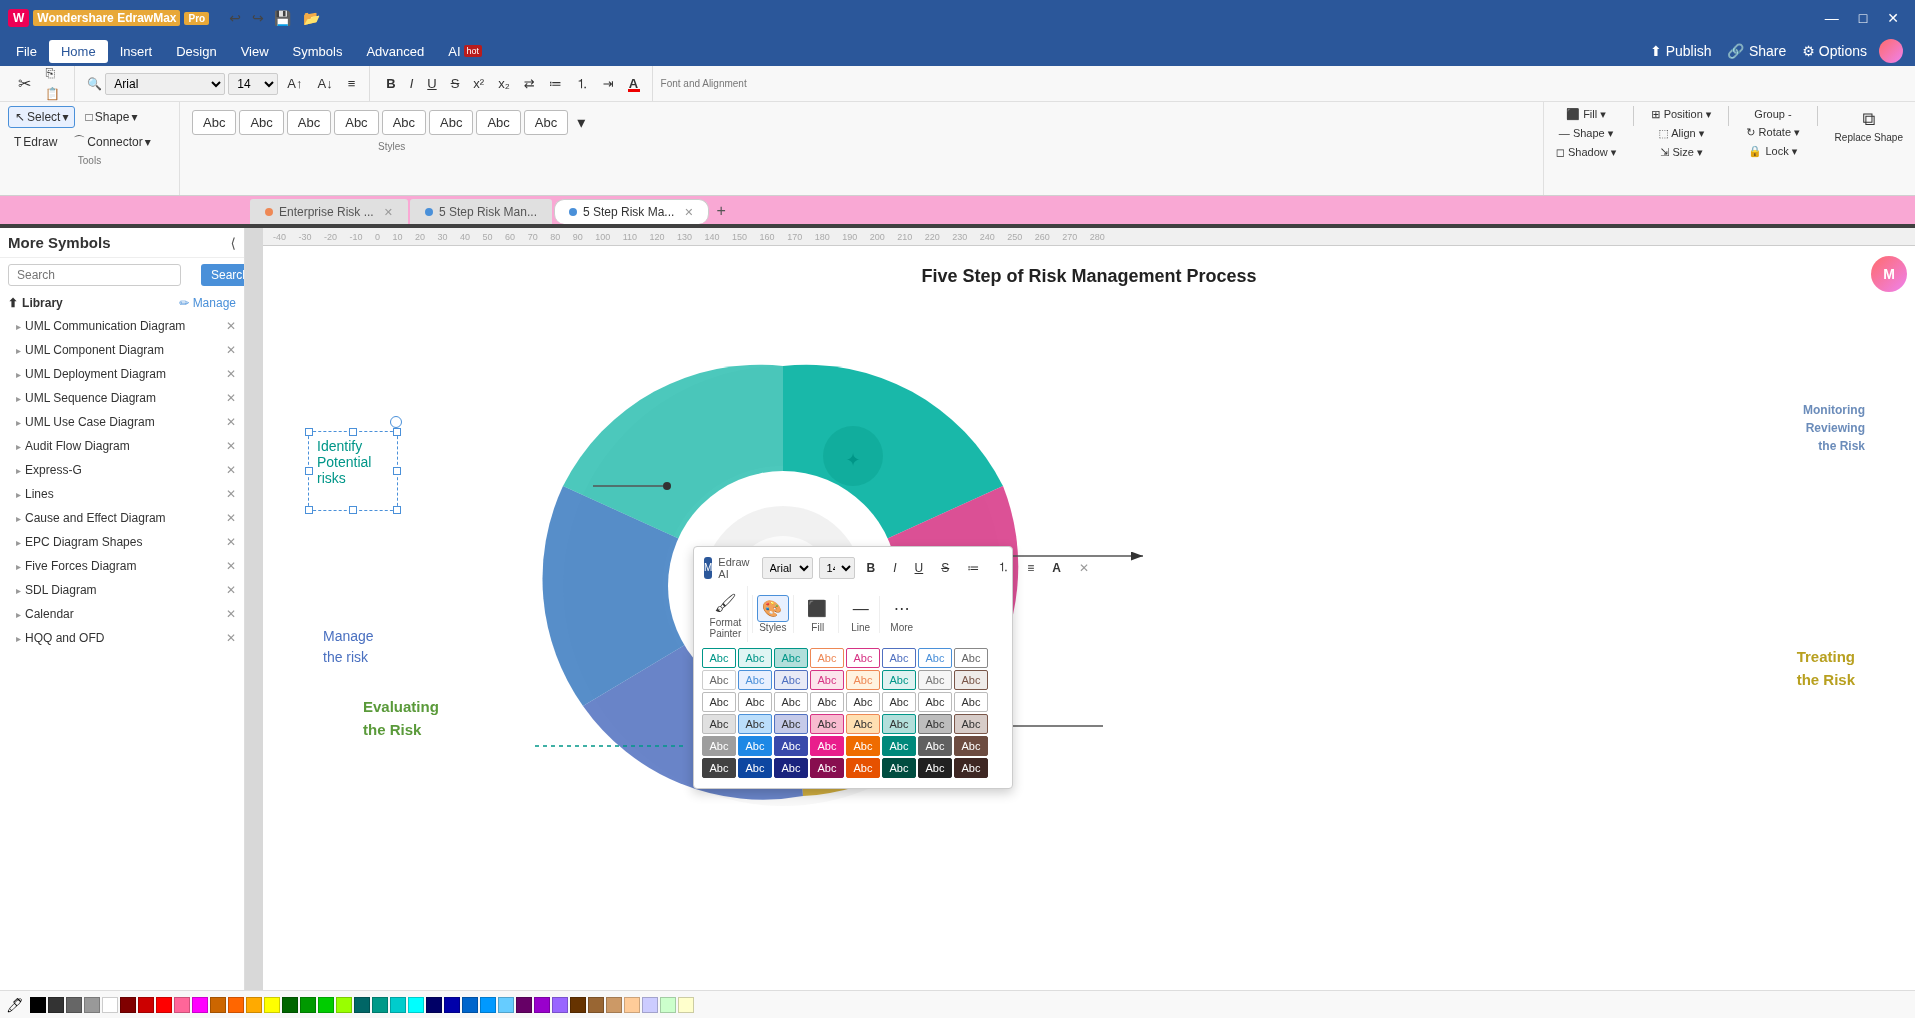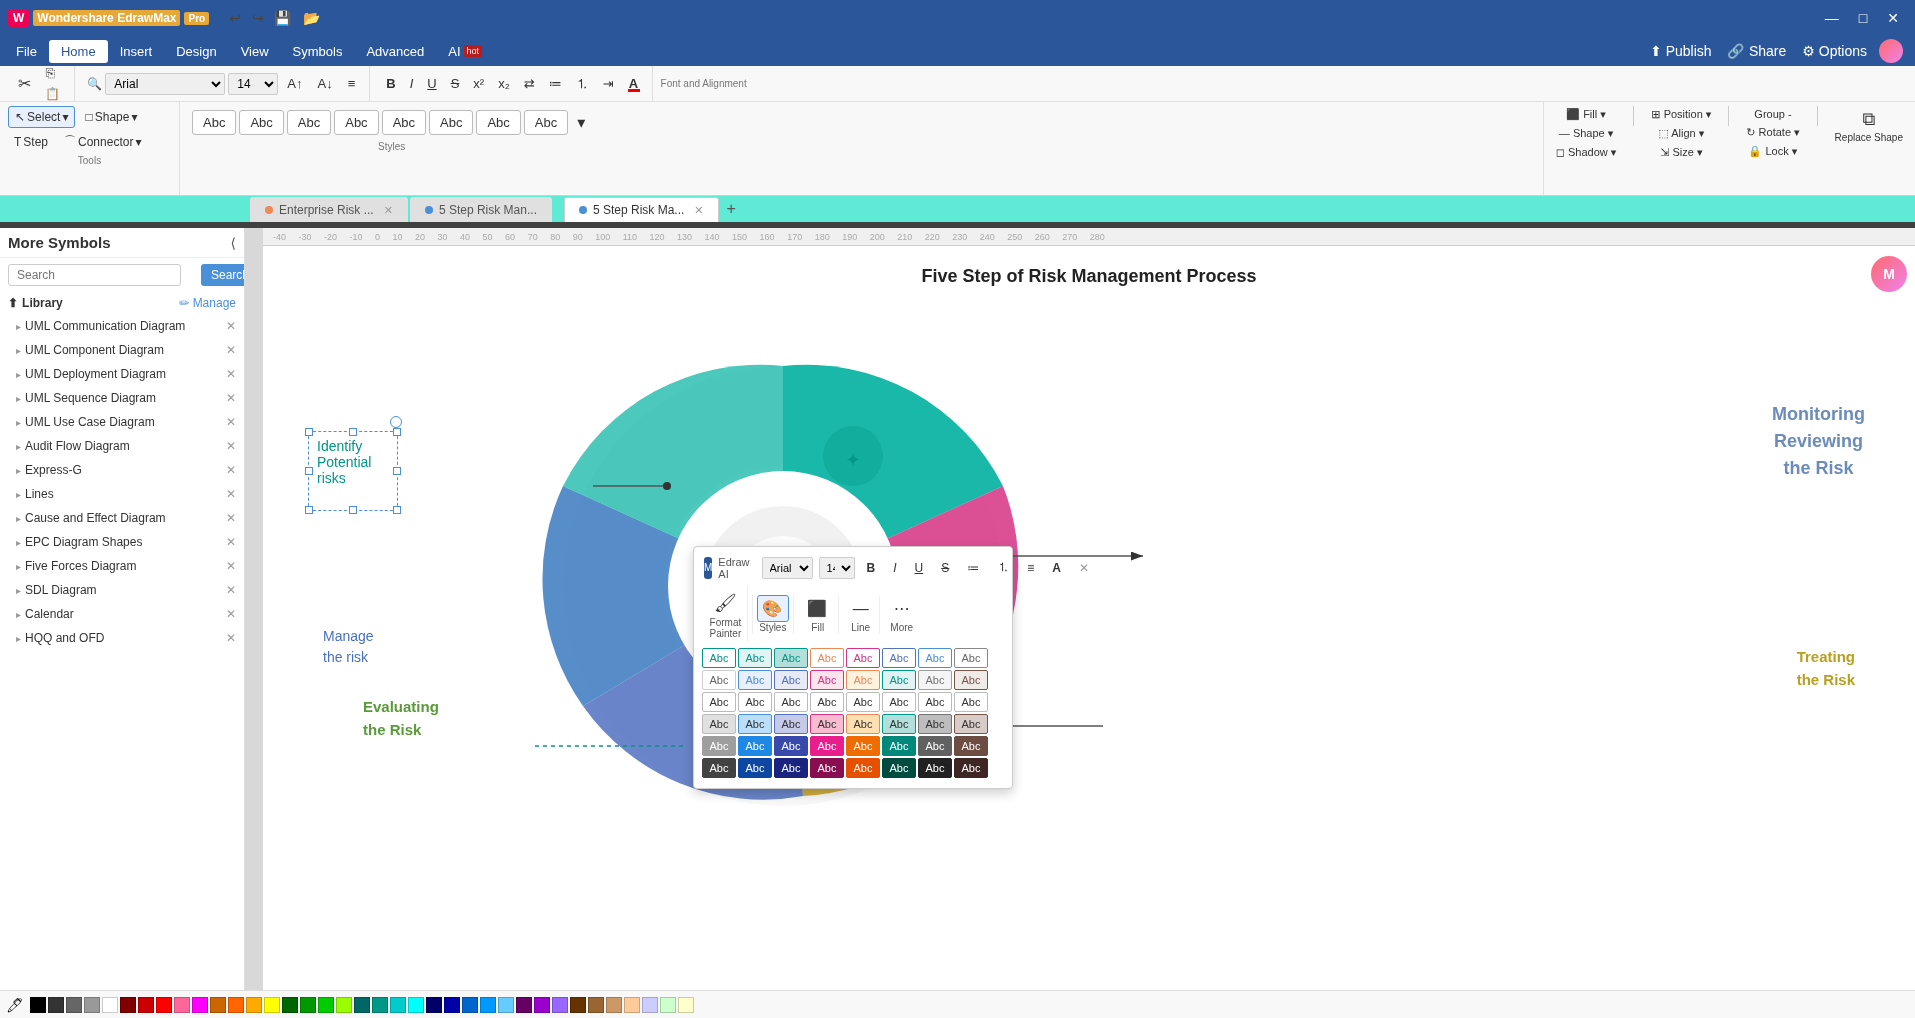--- a/index.html
+++ b/index.html
@@ -116,25 +116,25 @@
       flex: 1;
       padding: 4px 6px;
       align-items: flex-start;
       border-right: 1px solid #e0e0e0;
       overflow: hidden;
     }
 
     
     #tabs-row {
       height: 32px;
-      background: #5eead4;
+      background: #f9a8d4;
       display: flex;
       align-items: flex-end;
       padding: 0 250px;
-      border-bottom: 6px solid #404040;
+      border-bottom: 4px solid #404040;
     }
     .tab {
       padding: 5px 14px;
       font-size: 12px;
       cursor: pointer;
       border: 1px solid transparent;
       border-bottom: none;
       border-radius: 3px 3px 0 0;
       background: #e0e0e0;
       color: #555;
@@ -526,21 +526,21 @@
       <div style="display:flex;gap:4px;align-items:center;">
         <button class="toolbar-btn" style="background:#e8f0fe;border:1px solid #4a90d9;">
           ↖ <span>Select</span> ▾
         </button>
         <button class="toolbar-btn">
           □ <span>Shape</span> ▾
         </button>
       </div>
       <div style="display:flex;gap:4px;align-items:center;">
         <button class="toolbar-btn">
-          T <span>Step</span>
+          T <span>Edraw</span>
         </button>
         <button class="toolbar-btn">
           ⌒ <span>Connector</span> ▾
         </button>
       </div>
       <div style="font-size:10px;color:#777;text-align:center;width:100%;">Tools</div>
     </div>
 
     <div class="styles-area">
       <div style="display:flex;flex-direction:column;gap:2px;">
@@ -613,21 +613,21 @@
 <div id="tabs-row">
   <div class="tab">
     <span class="tab-dot"></span>
     <span>Enterprise Risk ...</span>
     <span class="close-btn">✕</span>
   </div>
   <div class="tab" style="margin-left:2px;">
     <span class="tab-dot blue"></span>
     <span>5 Step Risk Man...</span>
   </div>
-  <div class="tab active" style="margin-left:12px;">
+  <div class="tab active" style="margin-left:2px;border-radius:10px;">
     <span class="tab-dot blue"></span>
     <span>5 Step Risk Ma...</span>
     <span class="close-btn">✕</span>
   </div>
   <button style="background:none;border:none;padding:4px 8px;font-size:16px;cursor:pointer;color:#555;">+</button>
 </div>
 
 <div id="main">
 
   <div id="sidebar">
@@ -790,21 +790,21 @@
         <div style="position:absolute;top:50%;left:-4px;transform:translateY(-50%);width:8px;height:8px;background:white;border:1px solid #4a90d9;"></div>
         <div style="position:absolute;top:50%;right:-4px;transform:translateY(-50%);width:8px;height:8px;background:white;border:1px solid #4a90d9;"></div>
         <div style="position:absolute;bottom:-4px;left:-4px;width:8px;height:8px;background:white;border:1px solid #4a90d9;"></div>
         <div style="position:absolute;bottom:-4px;left:50%;transform:translateX(-50%);width:8px;height:8px;background:white;border:1px solid #4a90d9;"></div>
         <div style="position:absolute;bottom:-4px;right:-4px;width:8px;height:8px;background:white;border:1px solid #4a90d9;"></div>
         <span>Identify<br>Potential<br>risks</span>
       </div>
 
       <div style="position:absolute;top:170px;left:127px;width:12px;height:12px;border:1px solid #4a90d9;border-radius:50%;background:white;cursor:crosshair;"></div>
 
-      <div style="position:absolute;top:155px;right:50px;color:#6b8cba;font-size:18px;font-weight:600;line-height:1.5;text-align:center;">
+      <div style="position:absolute;top:155px;right:50px;color:#6b8cba;font-size:12px;font-weight:600;line-height:1.5;text-align:right;">
         Monitoring<br>Reviewing<br>the Risk
       </div>
 
       <div style="position:absolute;top:400px;right:60px;color:#b8a020;font-size:15px;font-weight:600;line-height:1.5;text-align:center;">
         Treating<br>the Risk
       </div>
 
       <div style="position:absolute;top:450px;left:100px;color:#5a9a3a;font-size:15px;font-weight:600;line-height:1.5;text-align:left;">
         Evaluating<br>the Risk
       </div>

